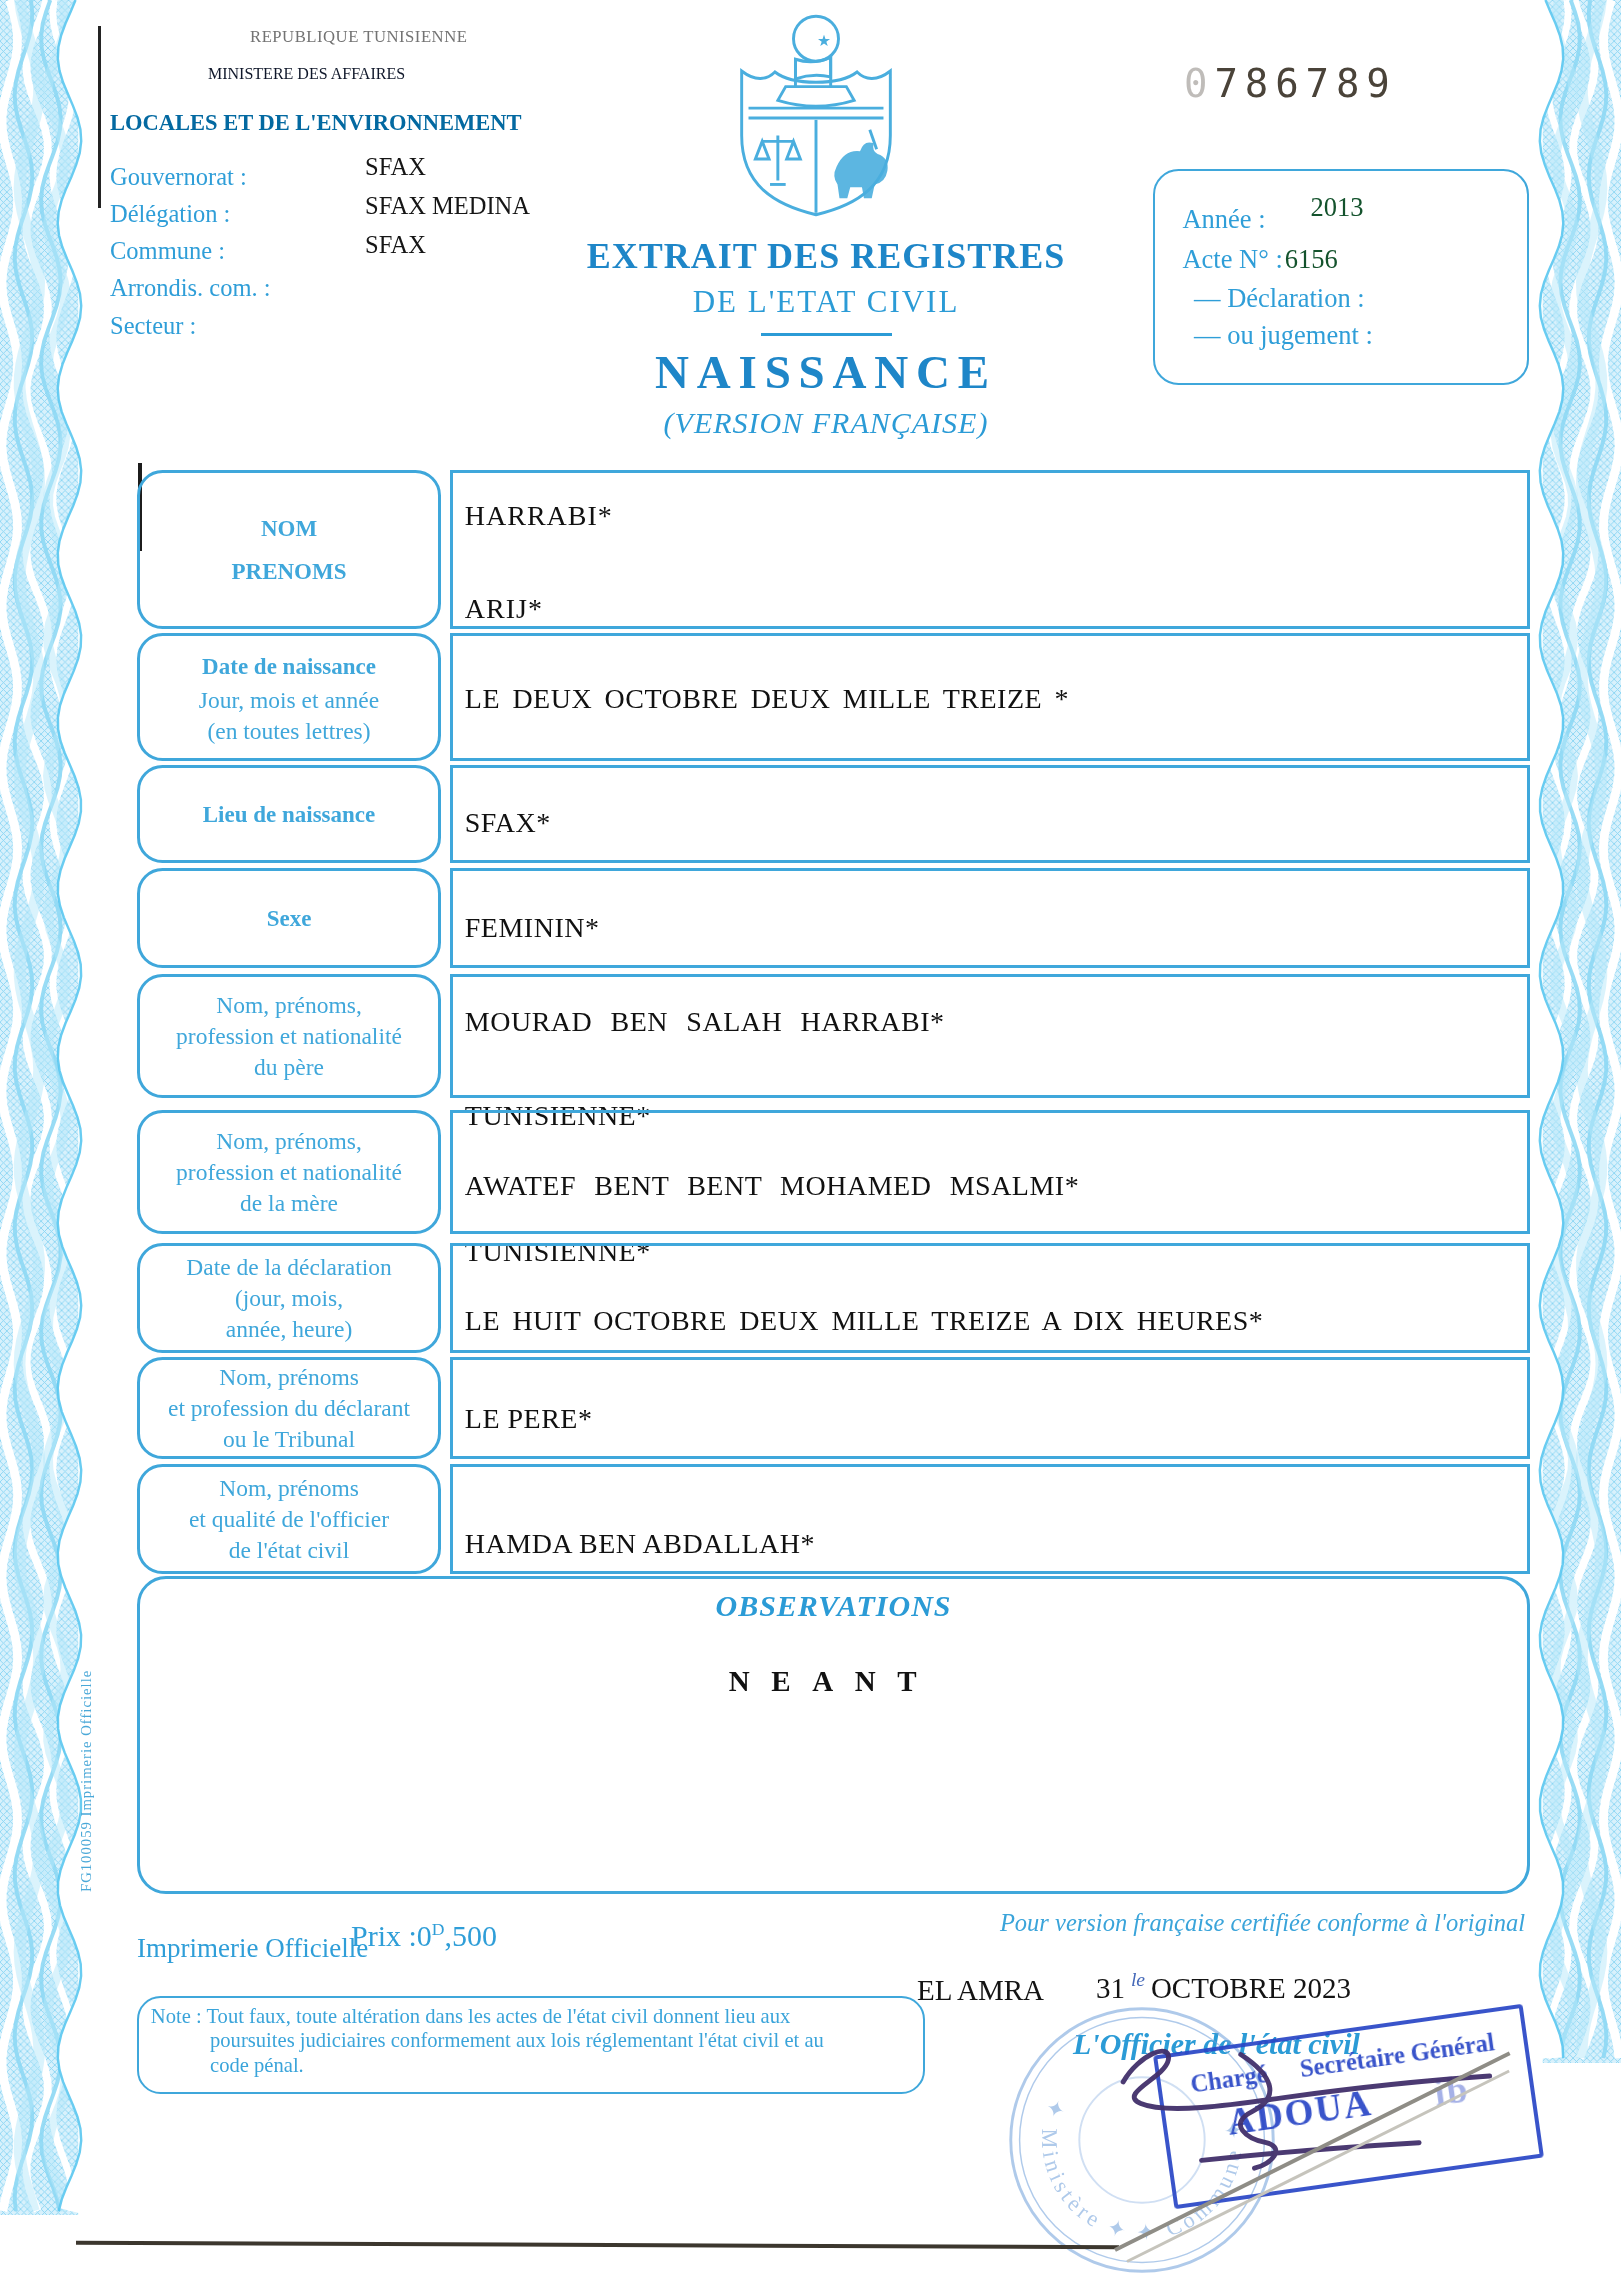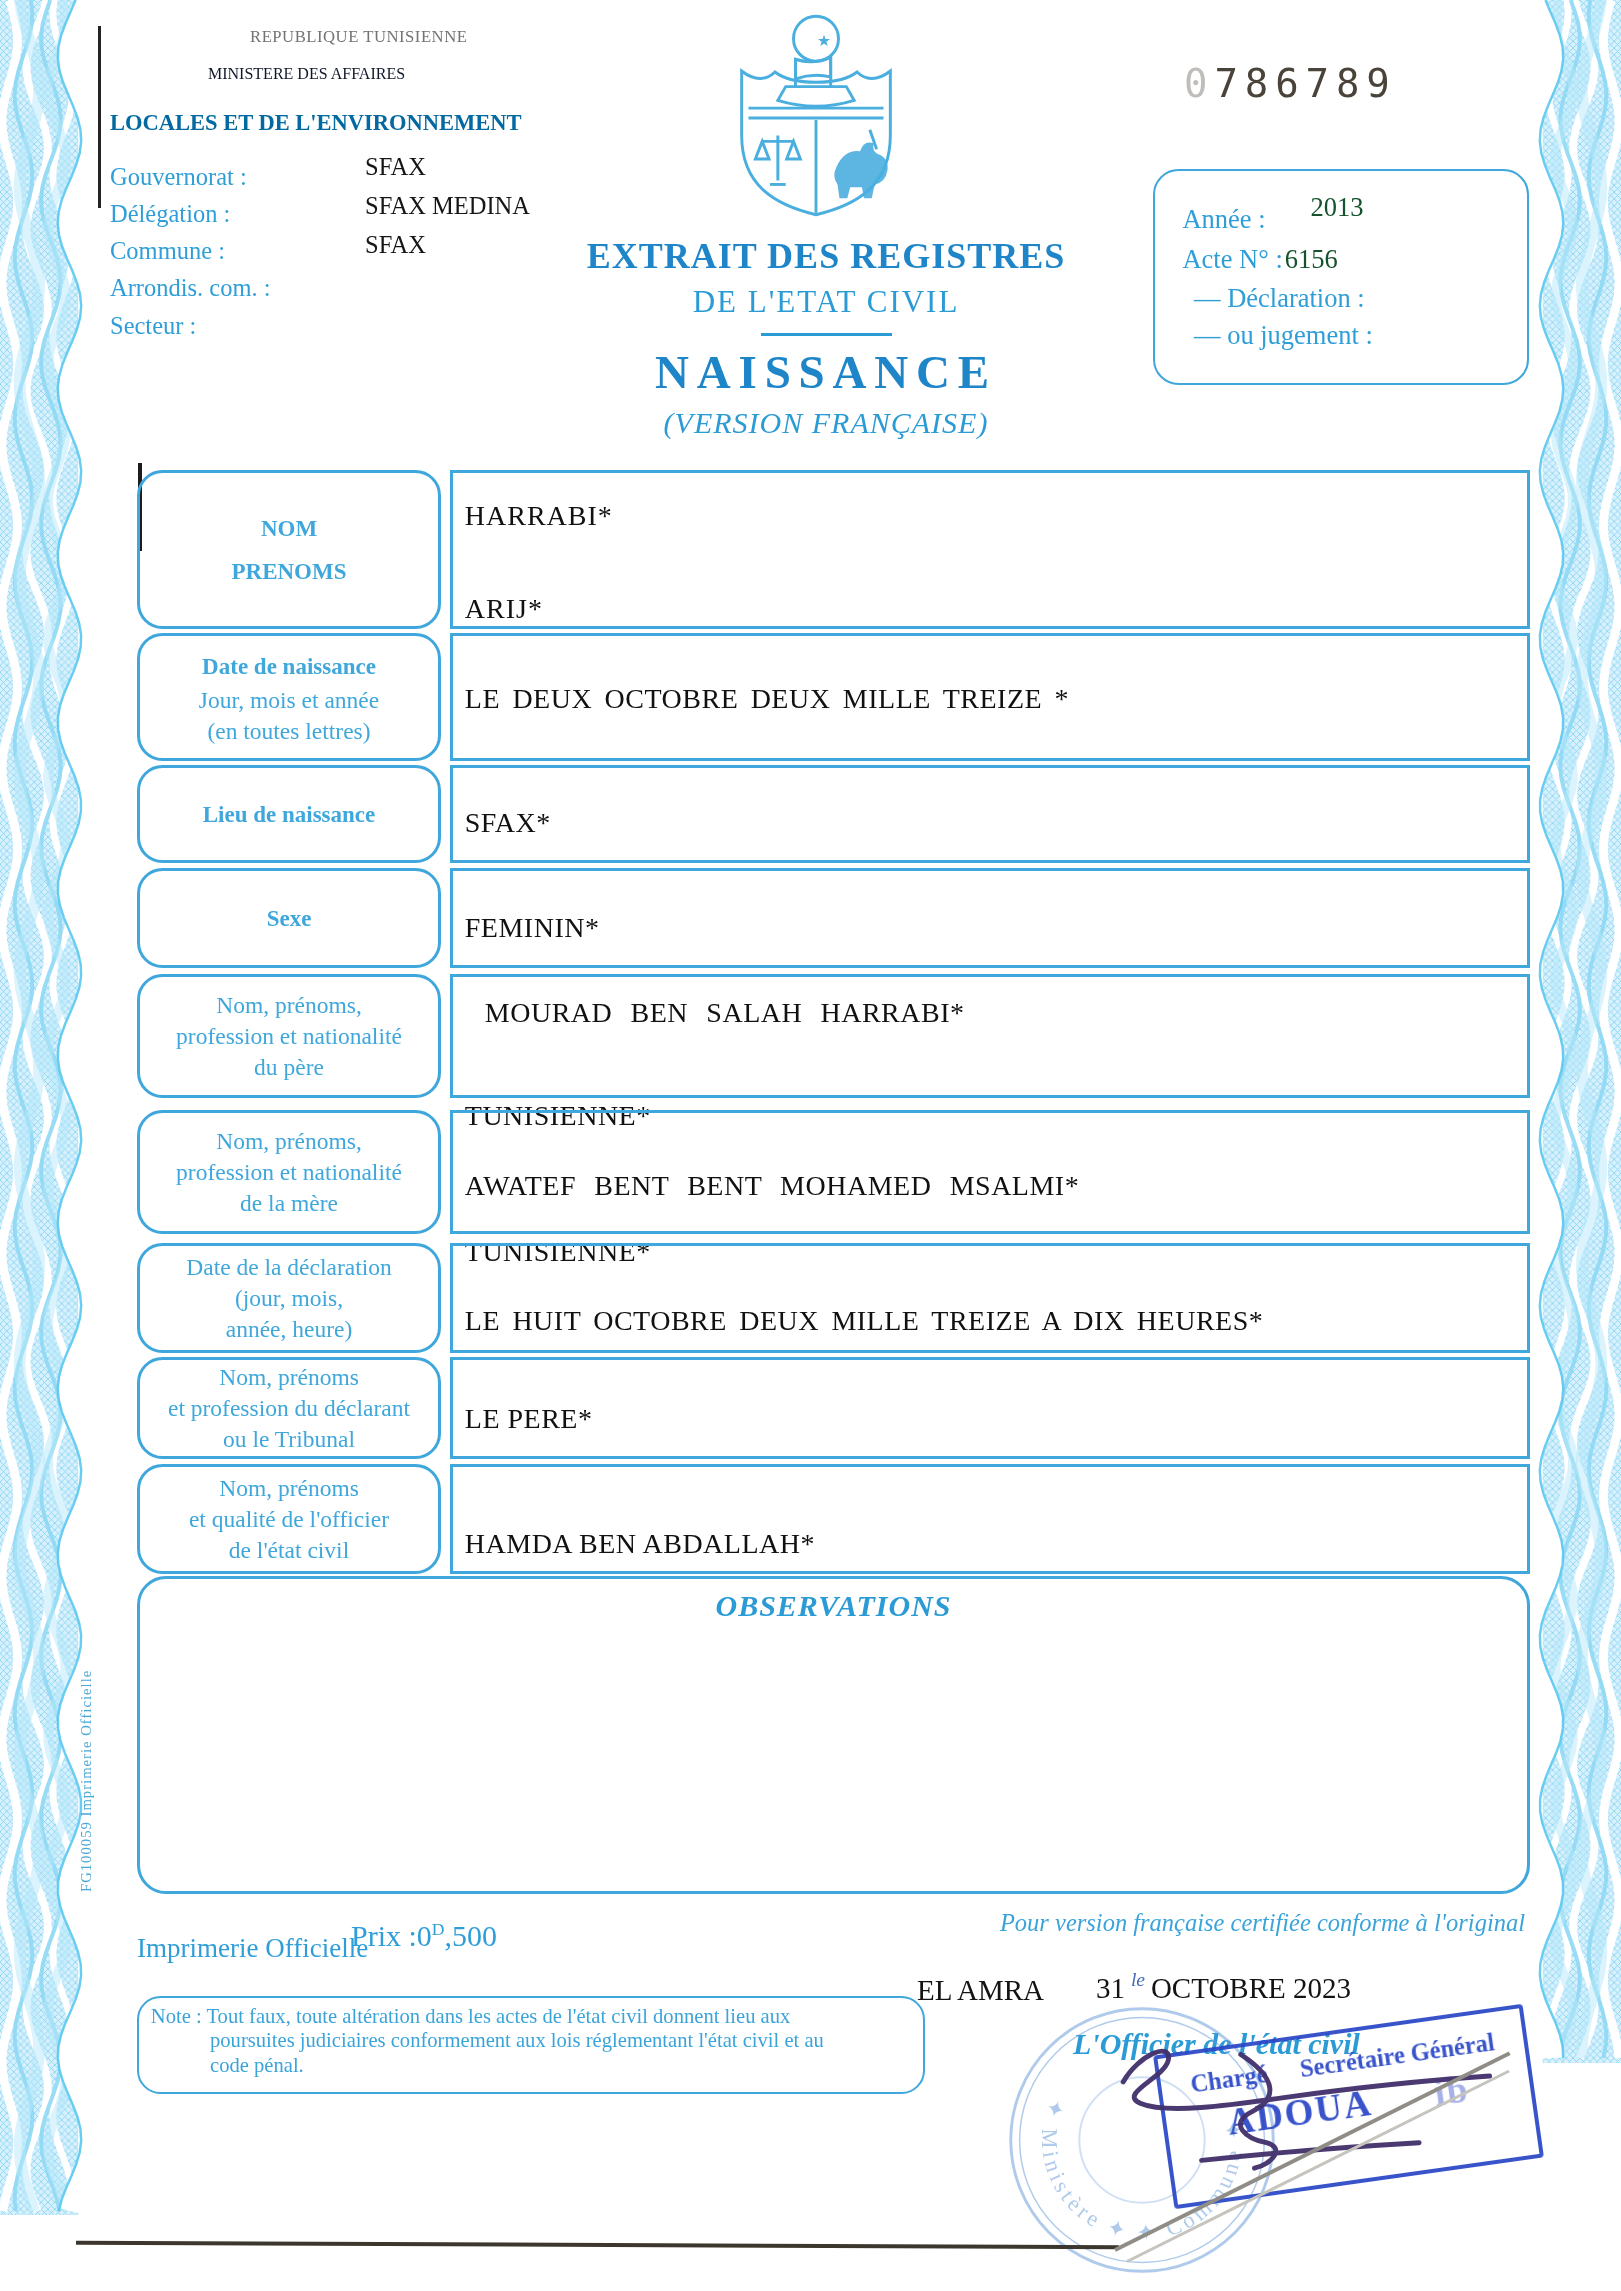--- a/index.html
+++ b/index.html
@@ -58,21 +58,21 @@
   .lbl.r3{top:868px;height:94px;}   .val.r3{top:868px;height:94px;}
   .lbl.r4{top:974px;height:118px;}  .val.r4{top:974px;height:118px;}
   .lbl.r5{top:1110px;height:118px;} .val.r5{top:1110px;height:118px;}
   .lbl.r6{top:1243px;height:104px;} .val.r6{top:1243px;height:104px;}
   .lbl.r7{top:1357px;height:96px;}  .val.r7{top:1357px;height:96px;}
   .lbl.r8{top:1464px;height:104px;} .val.r8{top:1464px;height:104px;}
   .val.r0 .v0{top:27.4px;} .val.r0 .v1{top:120px;}
   .val.r1 .v0{top:31px;margin-top:16px;}
   .val.r2 .v0{top:39px;}
   .val.r3 .v0{top:41px;}
-  .val.r4 .v0{top:20px;margin-left:20px;} .val.r4 .v1{top:123px;}
+  .val.r4 .v0{top:29px;} .val.r4 .v1{top:123px;}
   .val.r5 .v0{top:57px;} .val.r5 .v1{top:123px;}
   .val.r6 .v0{top:59px;}
   .val.r7 .v0{top:43px;}
   .val.r8 .v0{top:61px;}
   .mark-r1{left:138px;top:463px;width:3.9px;height:88px;background:#1c1c1c;}
   
   .obs-box{left:137px;top:1576px;width:1387px;height:312px;border:3.9px solid #3fa7db;border-radius:29px;}
   .obs-title{position:absolute;left:0;top:9.8px;width:100%;text-align:center;font-size:30px;
              font-weight:bold;font-style:italic;color:#2b9bd6;letter-spacing:1px;}
   .obs-value{position:absolute;left:0;top:86px;width:100%;text-align:center;font-size:29px;
@@ -280,20 +280,21 @@
     <span class="l-med">Nom, prénoms</span>
     <span class="l-med">et qualité de l'officier</span>
     <span class="l-med">de l'état civil</span>
   </div>
   <div class="value-box val r8">
     <span class="v v0">HAMDA BEN ABDALLAH*</span>
   </div>
 
   <div class="abs obs-box">
     <div class="obs-title">OBSERVATIONS</div>
+    <div class="obs-value">NEANT</div>
   </div>
 
   <div class="abs side-text">FG100059  Imprimerie Officielle</div>
 
   <div class="abs imprimerie">Imprimerie Officielle</div>
   <div class="abs price"><span>Prix :0</span><sup>D</sup><span>,500</span></div>
   <div class="abs cert">Pour version française certifiée conforme à l'original</div>
   <div class="abs place">EL AMRA</div>
   <div class="abs date-line"><span>31</span><span class="date-le">le</span><span>OCTOBRE 2023</span></div>
   <div class="abs officer">L'Officier de l'état civil</div>

